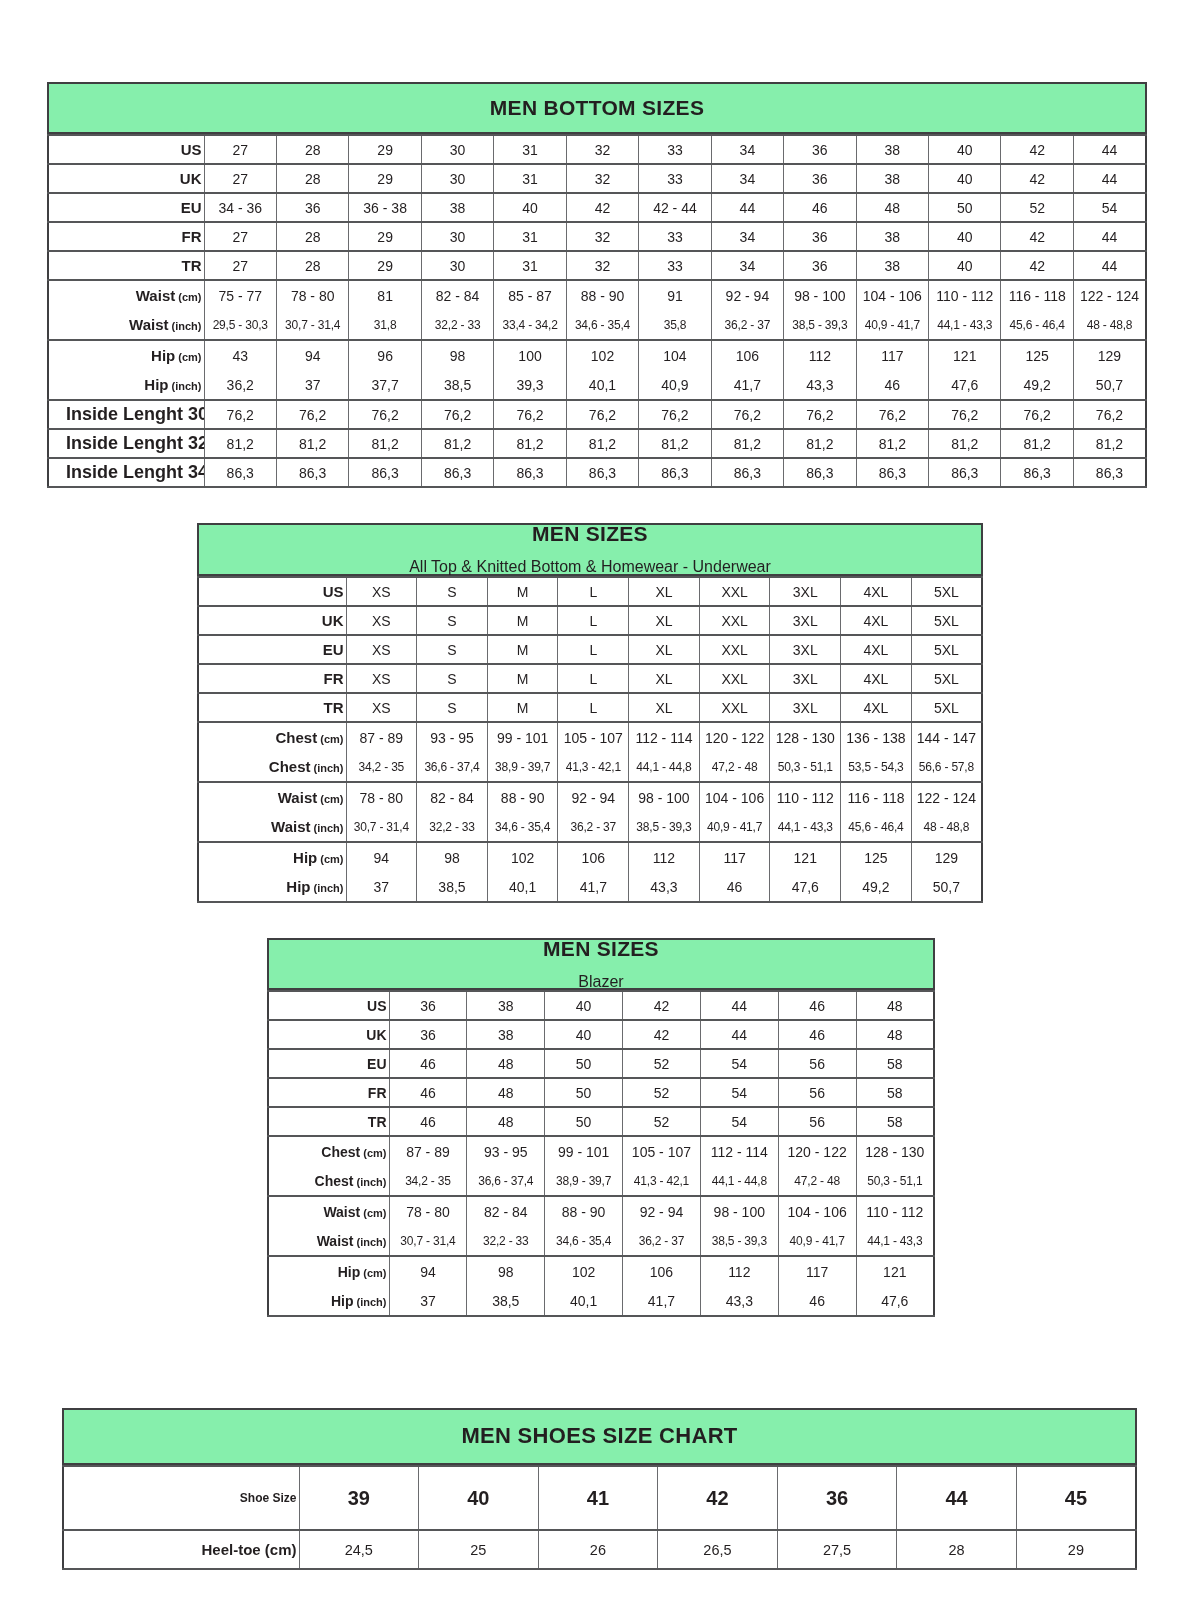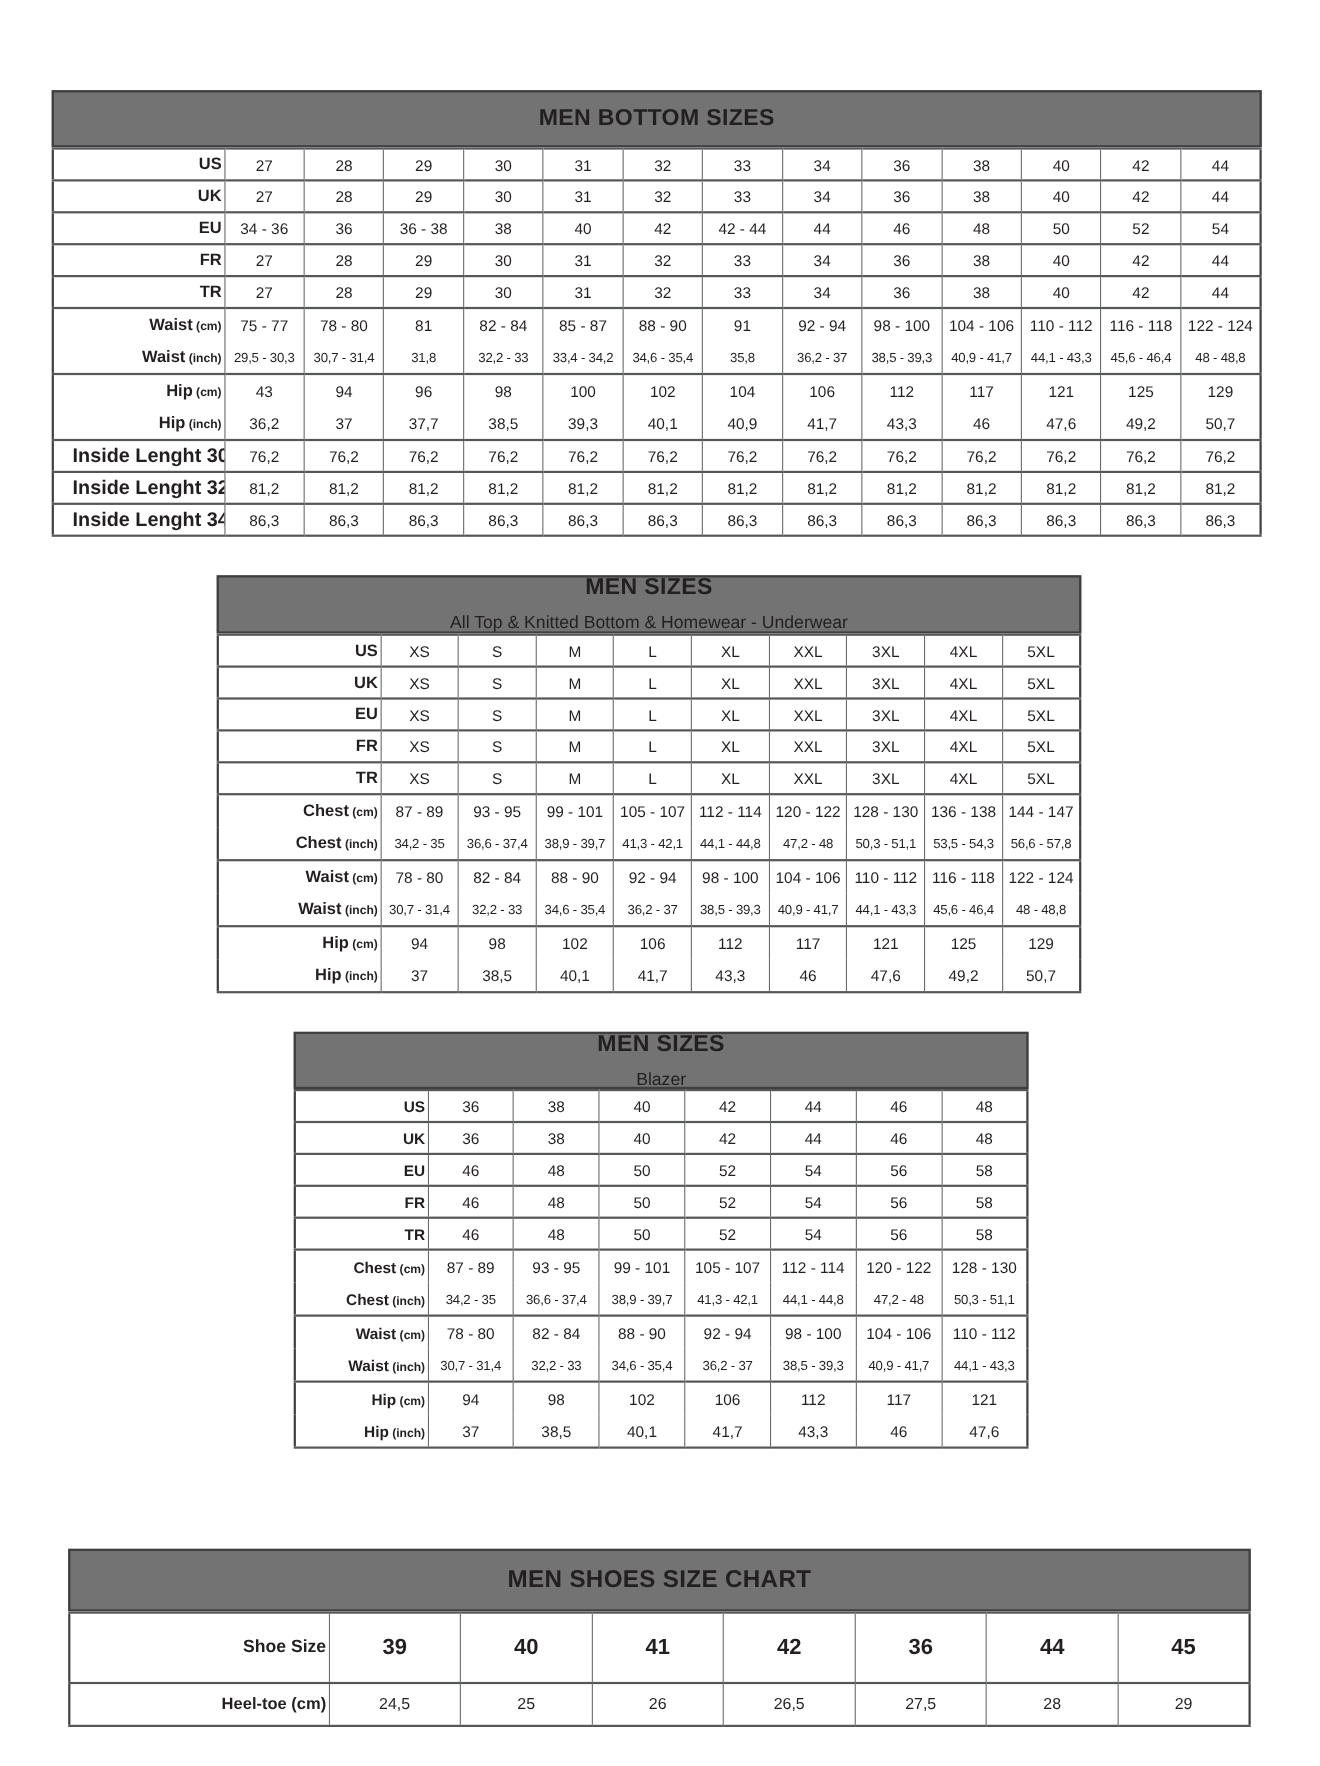--- a/index.html
+++ b/index.html
@@ -7,21 +7,21 @@
     width:1200px;height:1605px;position:relative;background:#ffffff;
     font-family:"Liberation Sans",sans-serif;color:#231F20;
   }
   section.chart{position:absolute;}
   #t1{left:47px;top:82px;width:1100px;}
   #t2{left:197px;top:523px;width:786px;}
   #t3{left:267px;top:938px;width:668px;}
   #t4{left:62px;top:1408px;width:1075px;}
 
   .thead{
-    background:#737373;border:2px solid #3F3F41;box-sizing:border-box;
+    background:#86efac;border:2px solid #3F3F41;box-sizing:border-box;
     display:flex;flex-direction:column;justify-content:center;align-items:center;text-align:center;
   }
   #t1 .thead{height:52px;}
   #t2 .thead{height:53px;}
   #t3 .thead{height:52px;}
   #t4 .thead{height:57px;}
   .title{font-weight:bold;font-size:21px;letter-spacing:.3px;line-height:1.1;}
   #t4 .title{font-size:22px;}
   .subtitle{font-weight:normal;font-size:16px;line-height:1.15;margin-top:13px;}
 
@@ -35,21 +35,21 @@
   #t4 col.c-label{width:236px;}
 
   td{
     border-left:1px solid #6A6B6E;border-right:1px solid #6A6B6E;
     border-top:2px solid #555658;border-bottom:2px solid #555658;
     text-align:center;font-size:14px;padding:0 2px;box-sizing:border-box;
     overflow:hidden;white-space:nowrap;
   }
   td.label{text-align:right;padding-left:17px;font-weight:bold;font-size:15px;}
   #t3 td.label{padding-left:12px;font-size:14px;}
-  #t4 td.label{font-size:16px;}
+  #t4 td.label{font-size:12px;}
   .unit{font-size:11px;font-weight:bold;}
   #t4 .unit{font-size:15px;}
 
   tr.size td{height:29px;}
   tr.measure td{height:30px;}
   tr.inside td{height:29px;}
   #t1 tr.inside td.label{font-size:18px;}
   tr.shoe td{height:64px;font-weight:bold;font-size:20px;}
   tr.heel td{height:39px;font-size:14.5px;}
   #t4 tr.heel td.label{font-size:15px;padding-left:16px;}

